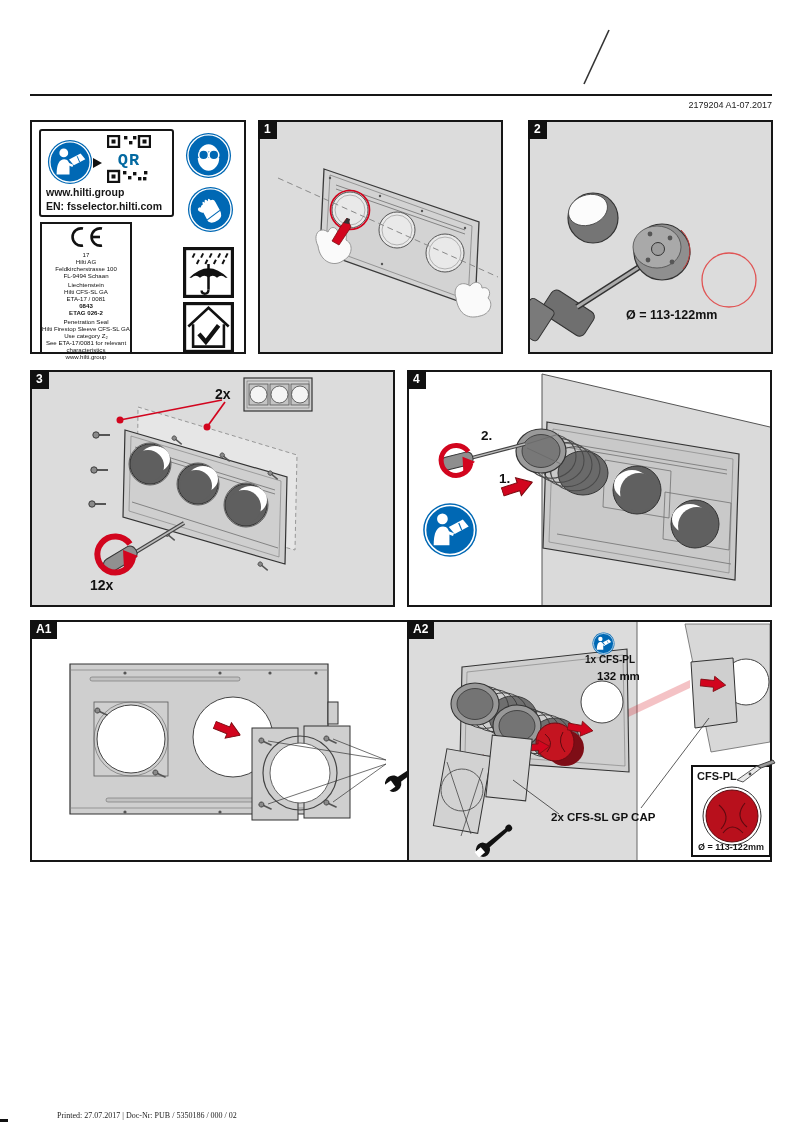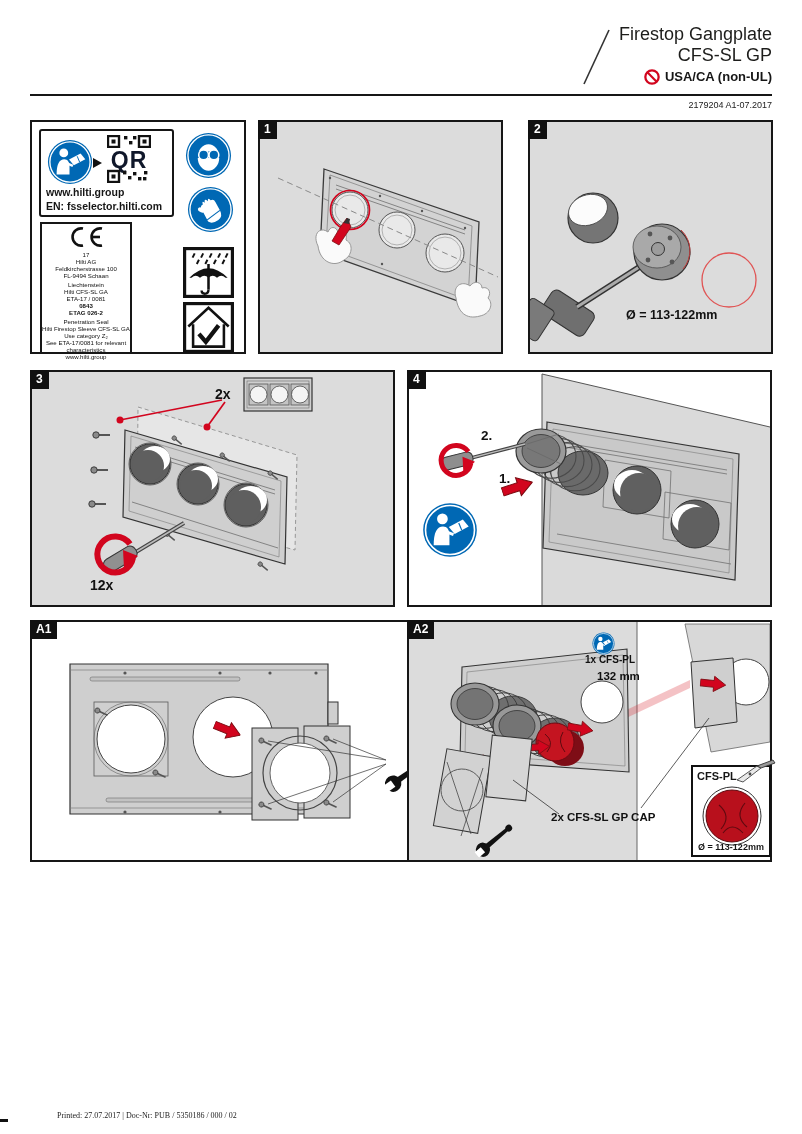--- a/index.html
+++ b/index.html
@@ -18,21 +18,21 @@
   .panel{position:absolute;border:2px solid #161616;box-sizing:border-box;background:#fff;}
   .gray{background:#DCDCDC;}
   .badge{position:absolute;top:-2px;left:-2px;background:#111;color:#fff;font-weight:bold;font-size:12px;line-height:1;padding:3px 6px 4px;z-index:5;}
   .ill{position:absolute;left:0;top:0;width:100%;height:100%;}
   .lbl{position:absolute;font-weight:bold;color:#111;z-index:4;white-space:nowrap;}
   
   .qr-box{left:7px;top:7px;width:135px;height:88px;border:2px solid #161616;border-radius:3px;box-sizing:border-box;}
   .url{position:absolute;left:5px;font-size:10.5px;font-weight:bold;white-space:nowrap;}
   .tri{position:absolute;left:52px;top:27px;width:0;height:0;border-left:9px solid #111;border-top:5px solid transparent;border-bottom:5px solid transparent;}
   .qrg{position:absolute;left:66px;top:3px;width:44px;height:50px;text-align:center;}
-  .qrg .qrtxt{display:block;font-weight:bold;font-size:23px;letter-spacing:1px;line-height:17px;color:#0f172a;}
+  .qrg .qrtxt{display:block;font-weight:bold;font-size:17px;letter-spacing:1px;line-height:17px;color:#0369a1;font-family:Liberation Mono, monospace;}
   .ce-box{left:8px;top:100px;width:92px;height:132px;border:2px solid #161616;box-sizing:border-box;text-align:center;padding-top:2px;}
   .ce-line{display:block;font-size:6.1px;line-height:6.9px;color:#111;}
   .bold{font-weight:bold;}
   .gap{margin-top:2.5px;}
   .sq-icon{position:absolute;}
   
   .inset{position:absolute;left:282px;top:143px;width:80px;height:92px;border:2px solid #111;background:#fff;box-sizing:border-box;z-index:6;}
   .inset .t{position:absolute;left:4px;top:3px;font-size:11px;font-weight:bold;}
   .inset .d{position:absolute;left:0;right:0;bottom:3px;font-size:9px;font-weight:bold;text-align:center;white-space:nowrap;}
   .footer{left:57px;top:1111px;font-family:"Liberation Serif", serif;font-size:8px;color:#222;}
@@ -115,30 +115,20 @@
     </symbol>
   </defs>
 </svg>
 
 <div class="page">
 
   <div class="abs" style="left:580px;top:28px;width:32px;height:58px;">
     <svg width="32" height="58">
         <line x1="29" y1="2" x2="4" y2="56" stroke="#333" stroke-width="1.6"></line>
       </svg>
-  </div>
-  <div class="abs title-block">
-    <div class="title-line">Firestop Gangplate</div>
-    <div class="title-line">CFS-SL GP</div>
-    <div class="region-line">
-      <svg width="16" height="16">
-          <use href="#sym-prohibit" width="16" height="16"></use>
-        </svg>
-      <span>USA/CA (non-UL)</span>
-    </div>
   </div>
   <div class="abs hrule"></div>
   <div class="abs docnum">2179204 A1-07.2017</div>
 
   <div class="panel" style="left:30px;top:120px;width:216px;height:234px;">
     <div class="abs qr-box">
       <svg class="abs" style="left:6px;top:8px;" width="46" height="46">
           <use href="#sym-manual" width="46" height="46"></use>
         </svg>
       <span class="tri"></span>

